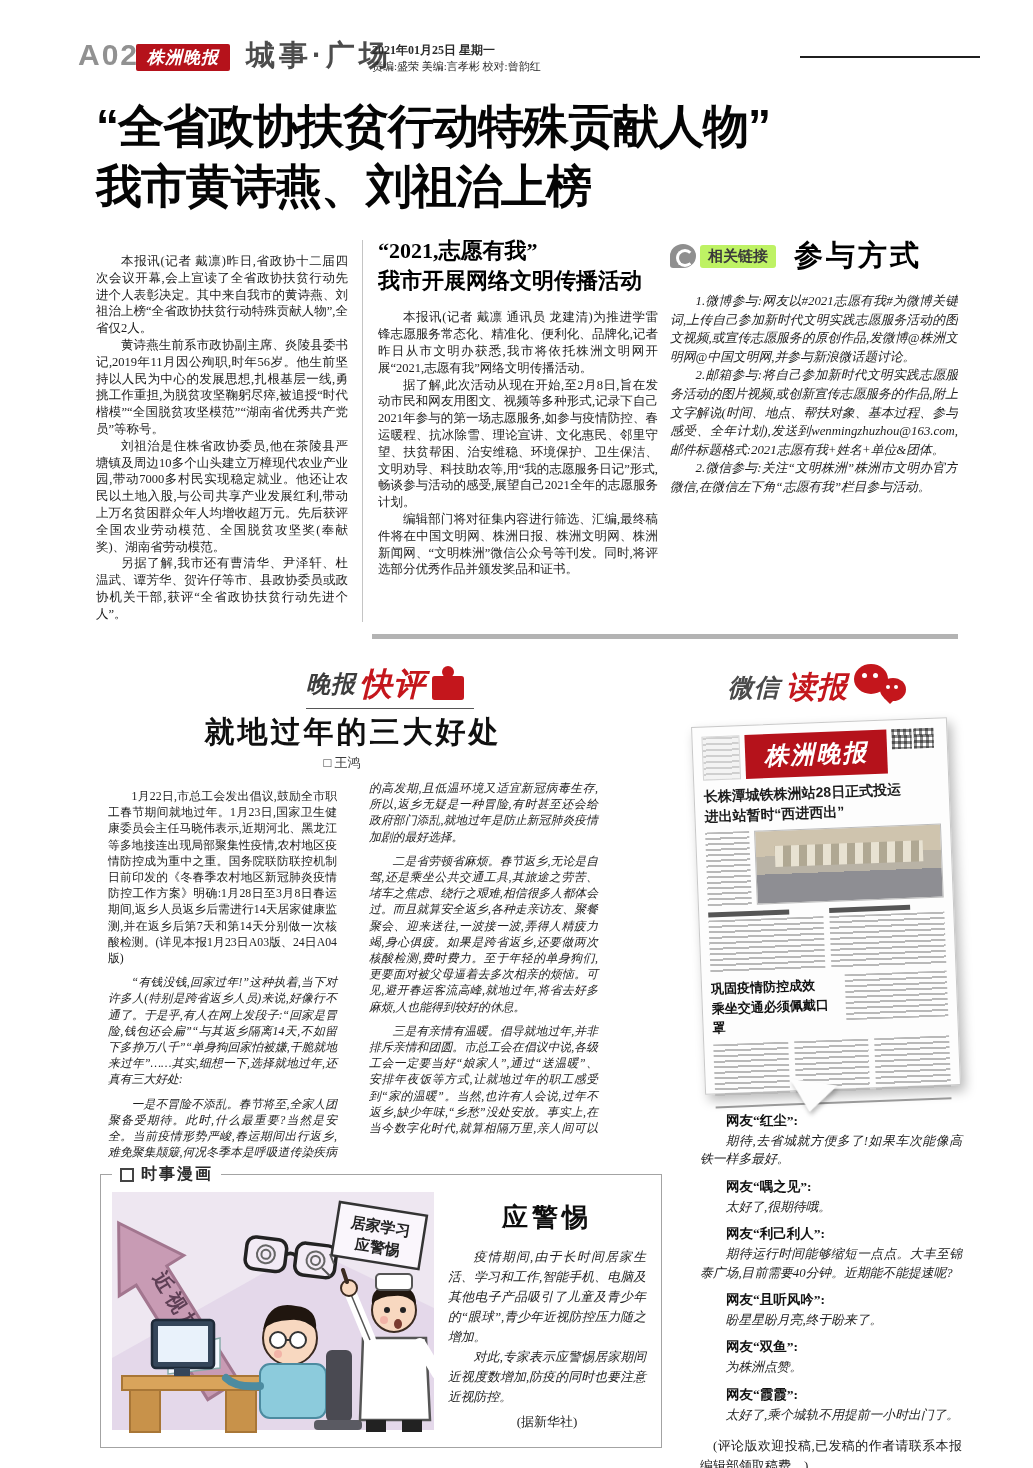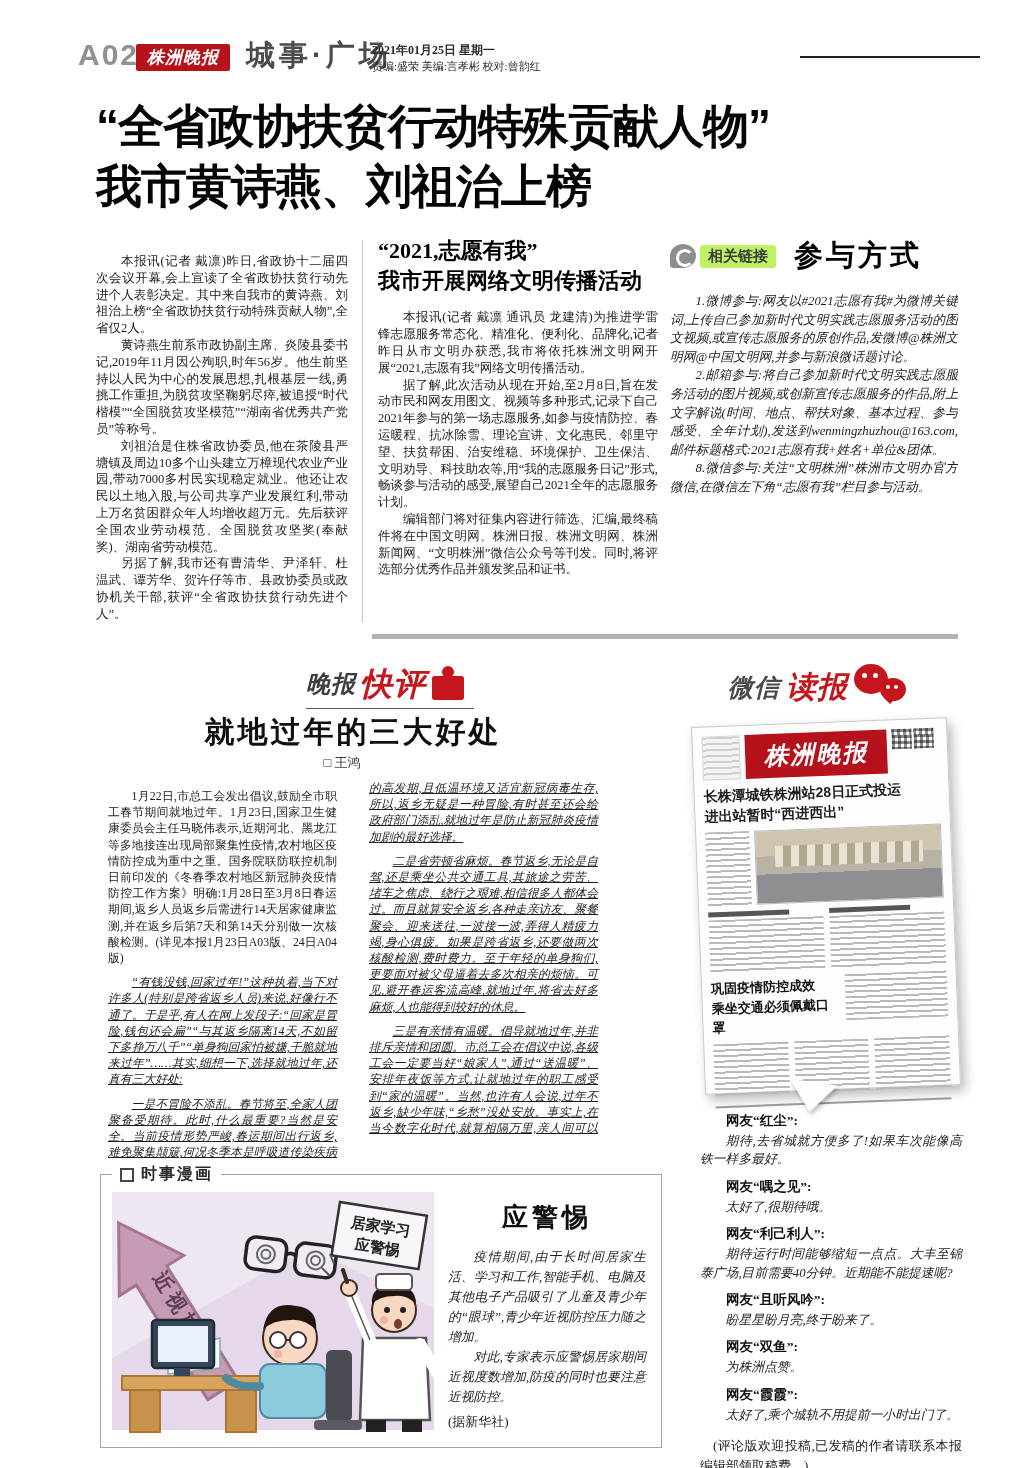--- a/index.html
+++ b/index.html
@@ -54,21 +54,21 @@
   .kp-icon .paper{position:absolute;left:2px;top:10px;width:32px;height:24px;background:#c4161c;
                   border-radius:3px;box-shadow:inset 0 0 0 2px #c4161c, inset 6px 0 0 -4px #fff, inset -6px 0 0 -4px #fff;}
   .kp-icon .head{position:absolute;left:12px;top:0;width:12px;height:12px;background:#c4161c;border-radius:50%;}
 
   .essay-head{left:100px;top:712px;width:506px;text-align:center;font-weight:900;font-size:30px;
               color:#101010;letter-spacing:3px;}
   .essay-byline{left:89px;top:754px;width:506px;text-align:center;font-size:13px;color:#3a3a3a;}
   .essay{left:100px;top:780px;width:506px;height:382px;column-count:2;column-gap:16px;
          font-size:11.8px;line-height:16.2px;text-align:justify;overflow:hidden;}
   .essay p{margin:8px;text-indent:2em;}
-  .essay p.kai{font-style:italic;text-decoration:underline;}
+  .essay p.kai{font-style:italic;}
 
   
   .wx-logo{left:728px;top:664px;display:flex;align-items:center;
            font-family:"Liberation Sans",sans-serif;font-style:italic;}
   .wx1{font-weight:900;font-size:25px;color:#4a4a4a;letter-spacing:1px;}
   .wx2{font-weight:900;font-size:30px;color:#c4161c;margin-left:6px;line-height:1;letter-spacing:1px;}
   .wx-bubbles{position:relative;width:60px;height:46px;margin-left:6px;}
   .wx-b1{position:absolute;left:0;top:0;width:34px;height:30px;background:#c4161c;border-radius:50%;}
   .wx-b1::before,.wx-b1::after{content:"";position:absolute;top:9px;width:5px;height:5px;background:#fff;border-radius:50%;}
   .wx-b1::before{left:8px;} .wx-b1::after{left:19px;}
@@ -122,21 +122,21 @@
   
   .cartoon-box{left:100px;top:1174px;width:560px;height:272px;border:1px solid #a3a3a3;}
   .cartoon-label{left:112px;top:1164px;background:#fff;padding:0 8px;display:flex;align-items:center;
       font-family:"Liberation Sans",sans-serif;font-weight:900;font-size:16px;color:#2a2a2a;letter-spacing:2px;}
   .sq{display:inline-block;width:10px;height:10px;border:2px solid #444;margin-right:7px;}
   .cartoon-svg{left:108px;top:1188px;}
   .cartoon-text{left:448px;top:1200px;width:198px;}
   .cartoon-title{text-align:center;font-weight:900;font-size:26px;color:#0d0d0d;letter-spacing:4px;margin:0 0 12px 0;}
   .cartoon-text p{font-style:italic;font-size:12.8px;line-height:20px;text-indent:2em;
       text-align:justify;margin:0;}
-  .cartoon-attr{text-align:left;font-size:13px;margin-top:6px;}
+  .cartoon-attr{text-align:center;font-size:13px;margin-top:6px;}
 </style>
 </head>
 <body>
 
 <div class="page">
 
   <div class="abs page-no">A02</div>
   <div class="abs brand-box">株洲晚报</div>
   <div class="abs section-title">城事·广场</div>
   <div class="abs date-line">2021年01月25日 星期一</div>
@@ -164,21 +164,21 @@
 
   <div class="abs col3">
     <div class="related-head">
       <span class="bubble-icon"></span>
       <span class="related-chip">相关链接</span>
       <span class="related-title">参与方式</span>
     </div>
     <div class="kai">
       <p>1.微博参与:网友以#2021志愿有我#为微博关键词,上传自己参加新时代文明实践志愿服务活动的图文视频,或宣传志愿服务的原创作品,发微博@株洲文明网@中国文明网,并参与新浪微话题讨论。</p>
       <p>2.邮箱参与:将自己参加新时代文明实践志愿服务活动的图片视频,或创新宣传志愿服务的作品,附上文字解说(时间、地点、帮扶对象、基本过程、参与感受、全年计划),发送到wenmingzhuzhou@163.com,邮件标题格式:2021志愿有我+姓名+单位&amp;团体。</p>
-      <p>8.微信参与:关注“文明株洲”株洲市文明办官方微信,在微信左下角“志愿有我”栏目参与活动。</p>
+      <p>2.微信参与:关注“文明株洲”株洲市文明办官方微信,在微信左下角“志愿有我”栏目参与活动。</p>
     </div>
   </div>
   <div class="abs gray-rule"></div>
 
   <div class="abs kuaiping-logo">
     <span class="kp1">晚报</span>
     <span class="kp2">快评</span>
     <span class="kp-icon">
       <span class="head"></span>
         <span class="paper"></span>

